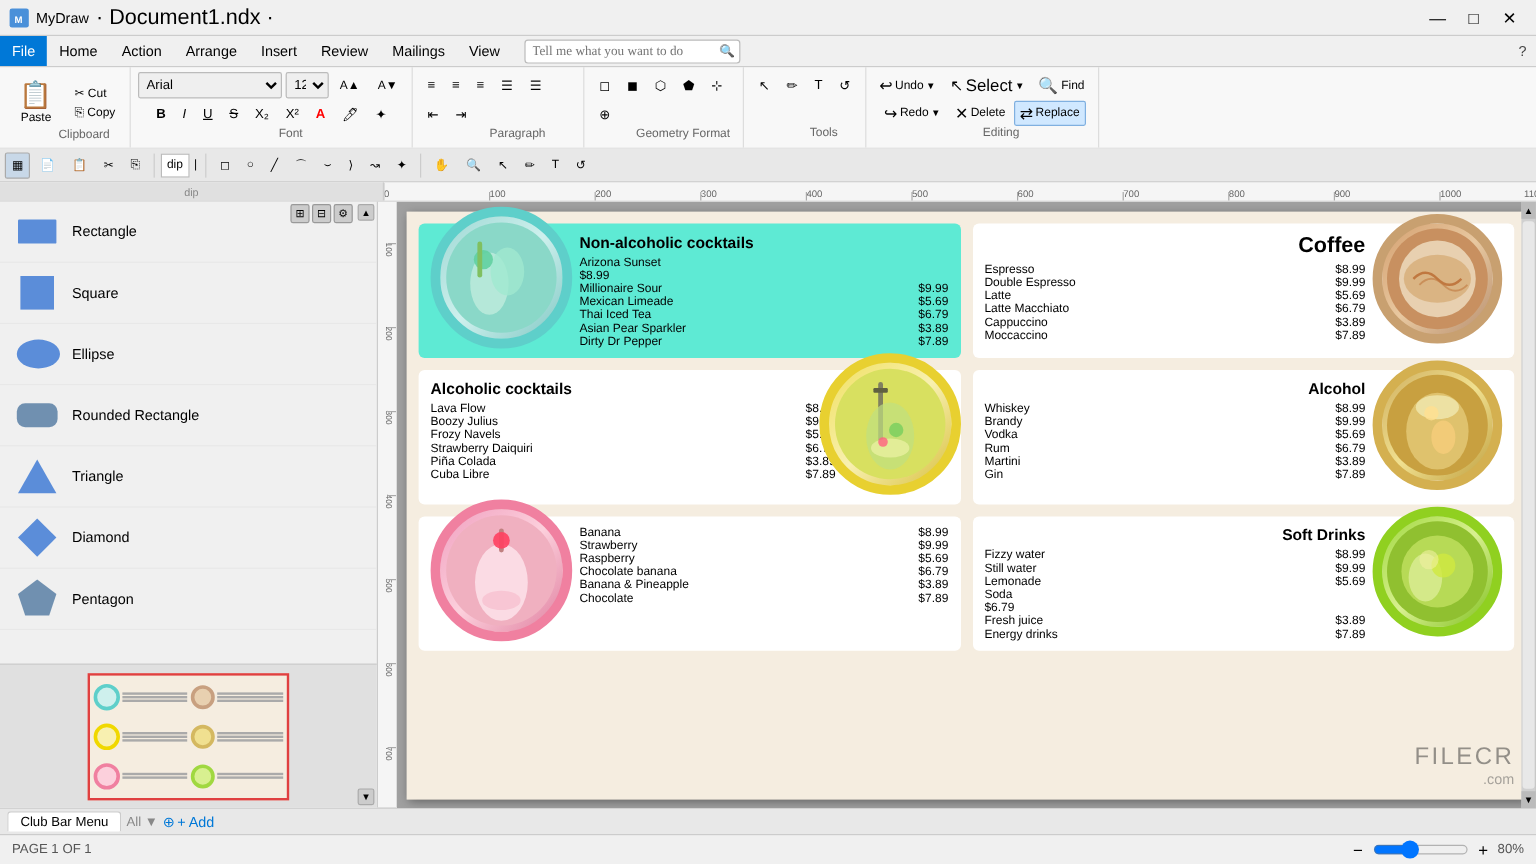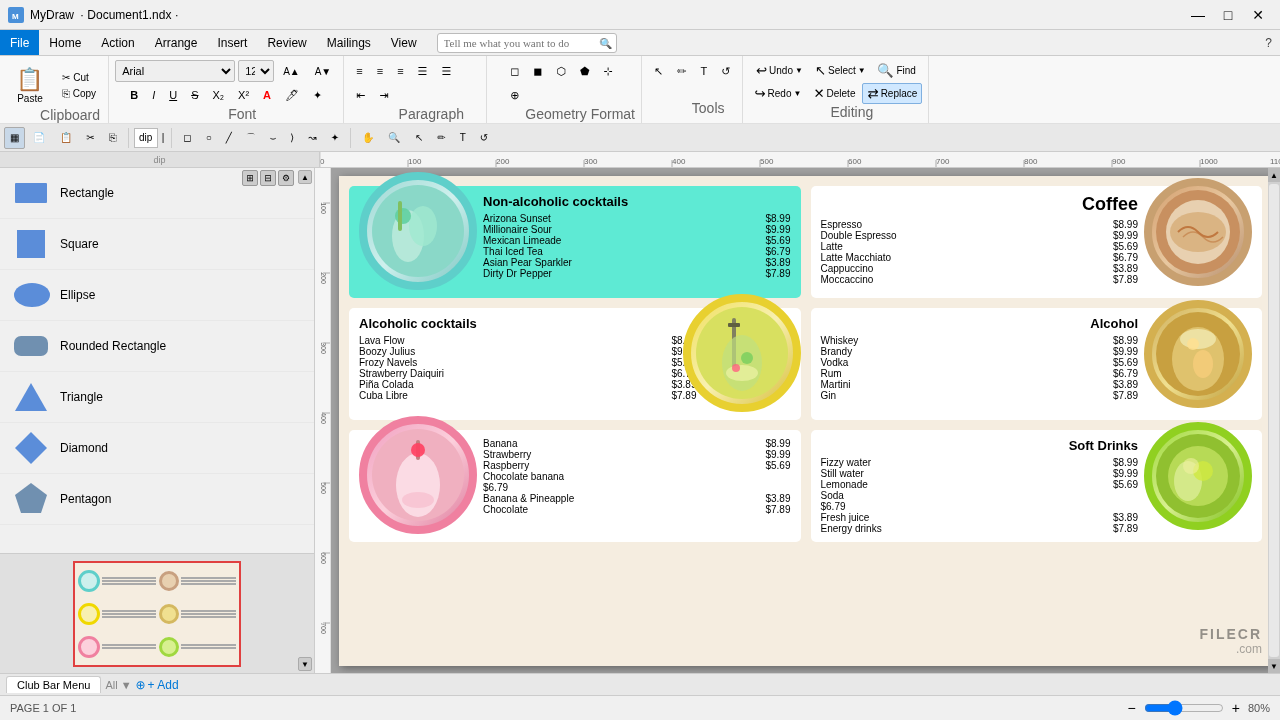--- a/index.html
+++ b/index.html
@@ -28,39 +28,39 @@
     .toolbar-btn.underline { text-decoration: underline; }
     .toolbar-separator { width: 1px; height: 20px; background: #ccc; margin: 0 3px; }
     .shape-item { display: flex; align-items: center; padding: 6px 12px; cursor: pointer; border-bottom: 1px solid #e8e8e8; }
     .shape-item.selected { background: #cce4ff; }
     .shape-icon { width: 38px; height: 38px; display: flex; align-items: center; justify-content: center; margin-right: 10px; flex-shrink: 0; }
 
     
     .ribbon-row1 { display: flex; align-items: center; border-bottom: 1px solid #e0e0e0; height: 68px; background: #f8f8f8; }
     .r-group { display: flex; flex-direction: column; align-items: center; padding: 2px 8px; border-right: 1px solid #ddd; height: 100%; justify-content: space-between; }
     .r-group-top { display: flex; align-items: flex-start; gap: 2px; }
-    .r-group-label { font-size: 14px; color: #666; padding-bottom: 3px; margin-left: 32px; }
+    .r-group-label { font-size: 10px; color: #666; padding-bottom: 3px; margin-left: 32px; }
     .r-large-btn { display: flex; flex-direction: column; align-items: center; border: 1px solid transparent; background: transparent; padding: 2px 4px; cursor: pointer; border-radius: 2px; min-width: 40px; }
     .r-large-btn .icon { font-size: 22px; }
     .r-large-btn .lbl { font-size: 10px; }
     .r-small-btn { display: flex; align-items: center; border: 1px solid transparent; background: transparent; padding: 1px 3px; cursor: pointer; border-radius: 2px; font-size: 10px; white-space: nowrap; }
     .r-small-btns { display: flex; flex-direction: column; gap: 1px; }
   </style>
 </head>
 <body>
 
 <div class="title-bar">
   <div class="title-bar-icon">
     <svg viewBox="0 0 12 12">
         <rect width="12" height="12" rx="2" fill="#4a90d9"></rect>
         <text x="2" y="10" font-size="8" fill="white" font-weight="bold">M</text>
       </svg>
   </div>
   <span style="font-size:12px; margin-right:6px;">MyDraw</span>
-  <span style="font-size:12px;">· <span>Document1.ndx</span> ·</span>
+  <span style="font-size:18px;">· <span>Document1.ndx</span> ·</span>
   <div class="title-bar-controls" style="margin-left:auto;">
     <button class="title-bar-btn">—</button>
     <button class="title-bar-btn">□</button>
     <button class="title-bar-btn close">✕</button>
   </div>
 </div>
 
 <div class="menu-bar">
   <div class="menu-item active">File</div>
   <div class="menu-item">Home</div>
@@ -157,21 +157,21 @@
 
   <div class="r-group" style="padding:4px 6px; min-width:120px;">
     <div style="display:flex; gap:2px; align-items:center;">
       <button class="r-large-btn" style="flex-direction:row; gap:2px; min-width:auto; padding:2px 4px;">
         <span>↩</span>
         <span style="font-size:10px;">Undo</span>
         <span style="font-size:8px;">▼</span>
       </button>
       <button class="r-large-btn" style="flex-direction:row; gap:2px; min-width:auto; padding:2px 4px;">
         <span>↖</span>
-        <span style="font-size:10px;">Select</span>
+        <span style="font-size:14px;">Select</span>
         <span style="font-size:8px;">▼</span>
       </button>
       <button class="r-large-btn" style="flex-direction:row; gap:2px; min-width:auto; padding:2px 4px;">
         <span>🔍</span>
         <span style="font-size:10px;">Find</span>
       </button>
     </div>
     <div style="display:flex; gap:2px; align-items:center; margin-top:2px;">
       <button class="r-large-btn" style="flex-direction:row; gap:2px; min-width:auto; padding:2px 4px;">
         <span>↪</span>
@@ -427,21 +427,21 @@
                 <circle cx="50" cy="50" r="46" fill="#8ad8c8"></circle>
                 <ellipse cx="40" cy="55" rx="16" ry="26" fill="#c8f0e0" opacity="0.7"></ellipse>
                 <ellipse cx="55" cy="45" rx="14" ry="20" fill="#a0e8d0" opacity="0.8"></ellipse>
                 <circle cx="35" cy="35" r="8" fill="#60d0a0" opacity="0.9"></circle>
                 <rect x="30" y="20" width="4" height="30" fill="#80c060" rx="2"></rect>
               </svg>
             </div>
             <div style="flex:1;">
               <div style="font-weight:bold; font-size:13px; margin-bottom:4px;">Non-alcoholic cocktails</div>
               <div style="font-size:10px;">
-                <div style="display:flex; justify-content:space-between;">
+                <div style="display:flex; justify-content:space-between;flex-direction:column;">
                     <span>Arizona Sunset</span>
                     <span>$8.99</span>
                   </div>
                 <div style="display:flex; justify-content:space-between;">
                     <span>Millionaire Sour</span>
                     <span>$9.99</span>
                   </div>
                 <div style="display:flex; justify-content:space-between;">
                     <span>Mexican Limeade</span>
                     <span>$5.69</span>
@@ -604,21 +604,21 @@
                     <span>$8.99</span>
                   </div>
                 <div style="display:flex; justify-content:space-between;">
                     <span>Strawberry</span>
                     <span>$9.99</span>
                   </div>
                 <div style="display:flex; justify-content:space-between;">
                     <span>Raspberry</span>
                     <span>$5.69</span>
                   </div>
-                <div style="display:flex; justify-content:space-between;flex-direction:column;">
+                <div style="display:flex; justify-content:space-between;">
                     <span>Chocolate banana</span>
                     <span>$6.79</span>
                   </div>
                 <div style="display:flex; justify-content:space-between;">
                     <span>Banana &amp; Pineapple</span>
                     <span>$3.89</span>
                   </div>
                 <div style="display:flex; justify-content:space-between;">
                     <span>Chocolate</span>
                     <span>$7.89</span>
@@ -664,21 +664,21 @@
                 <ellipse cx="35" cy="50" rx="14" ry="20" fill="#e0f0a0" opacity="0.7"></ellipse>
                 <circle cx="50" cy="40" r="10" fill="#d0e840" opacity="0.8"></circle>
                 <circle cx="38" cy="35" r="8" fill="#f0f0a0" opacity="0.6"></circle>
               </svg>
             </div>
           </div>
 
         </div>
 
         <div style="position:absolute; bottom:10px; right:10px; opacity:0.5; text-align:right;">
-          <div style="font-size:14px; font-weight:bold; color:#333; letter-spacing:2px;">FILECR</div>
+          <div style="font-size:20px; font-weight:normal; color:#333; letter-spacing:2px;">FILECR</div>
           <div style="font-size:12px; color:#555;">.com</div>
         </div>
       </div>
 
       <div style="position:absolute; right:0; top:0; width:12px; height:100%; background:#d0d0d0; display:flex; flex-direction:column; align-items:center;">
         <button style="width:12px; height:14px; background:#bbb; border:none; cursor:pointer; font-size:8px;">▲</button>
         <div style="flex:1; width:10px; background:#e8e8e8; margin:2px 1px; border-radius:3px; cursor:pointer;"></div>
         <button style="width:12px; height:14px; background:#bbb; border:none; cursor:pointer; font-size:8px;">▼</button>
       </div>
     </div>

